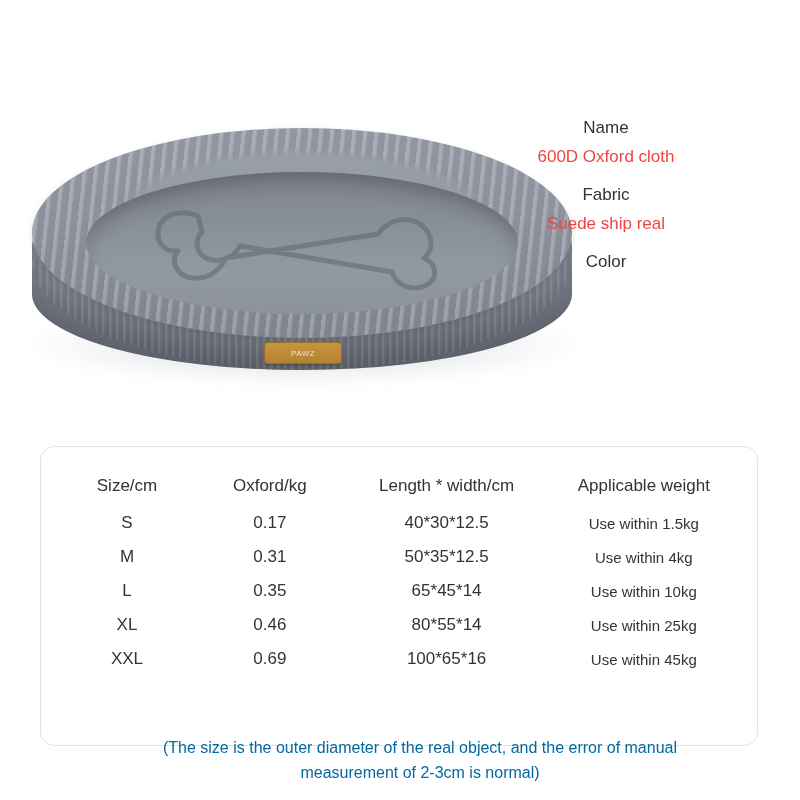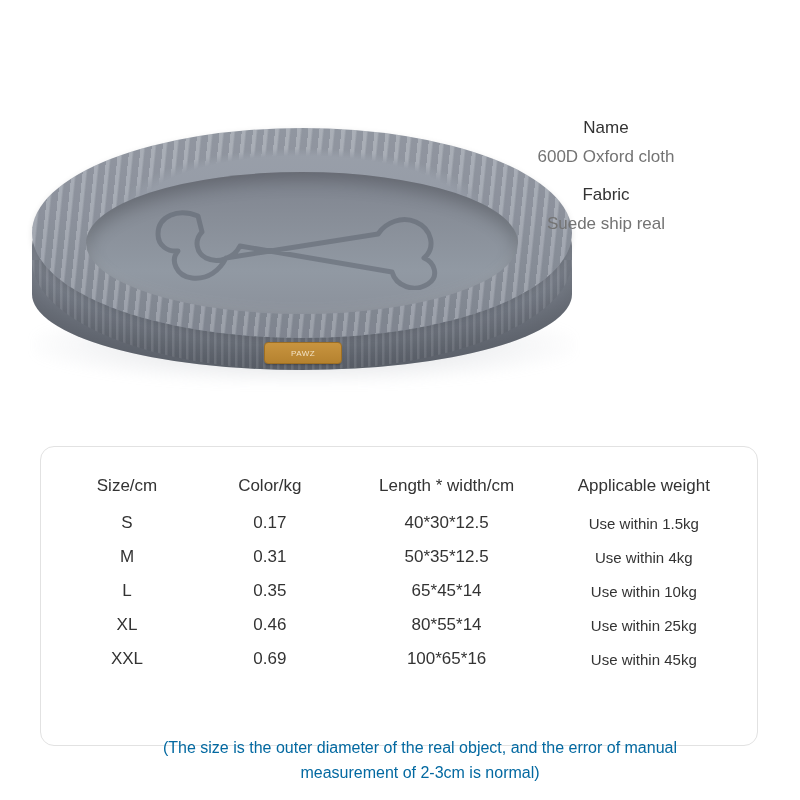--- a/index.html
+++ b/index.html
@@ -122,21 +122,21 @@
     text-align: center;
     color: #3b3b3b;
   }
   .spec-label {
     font-size: 17px;
     color: #333;
     margin-bottom: 9px;
   }
   .spec-value {
     font-size: 17px;
-    color: #737373;
+    color: #ef4444;
     margin-bottom: 18px;
   }
   .color-row {
     display: flex;
     align-items: center;
     justify-content: center;
     gap: 16px;
     margin-top: 2px;
   }
   .color-name {
@@ -214,29 +214,30 @@
                  C262 93 244 86 240 72 L88 46 C82 58 66 64 54 58 C44 53 42 40 50 32 Z" fill="none" stroke="#5f6671" stroke-width="5" stroke-linejoin="round"></path>
       </svg>
       <div class="brand-tag">PAWZ</div>
     </div>
 
     <div id="spec-list">
       <div class="spec-label">Name</div>
       <div class="spec-value">600D Oxford cloth</div>
       <div class="spec-label">Fabric</div>
       <div class="spec-value">Suede ship real</div>
+      <div class="spec-label">Color</div>
     </div>
   </div>
 
   <div id="size-table">
     <table>
       <thead>
         <tr>
           <th class="col-size">Size/cm</th>
-          <th class="col-weight">Color/kg</th>
+          <th class="col-weight">Oxford/kg</th>
           <th class="col-dims">Length * width/cm</th>
           <th class="col-applicable">Applicable weight</th>
         </tr>
       </thead>
       <tbody>
         <tr>
           <td class="col-size">S</td>
           <td class="col-weight">0.17</td>
           <td class="col-dims">40*30*12.5</td>
           <td class="col-applicable">Use within 1.5kg</td>

